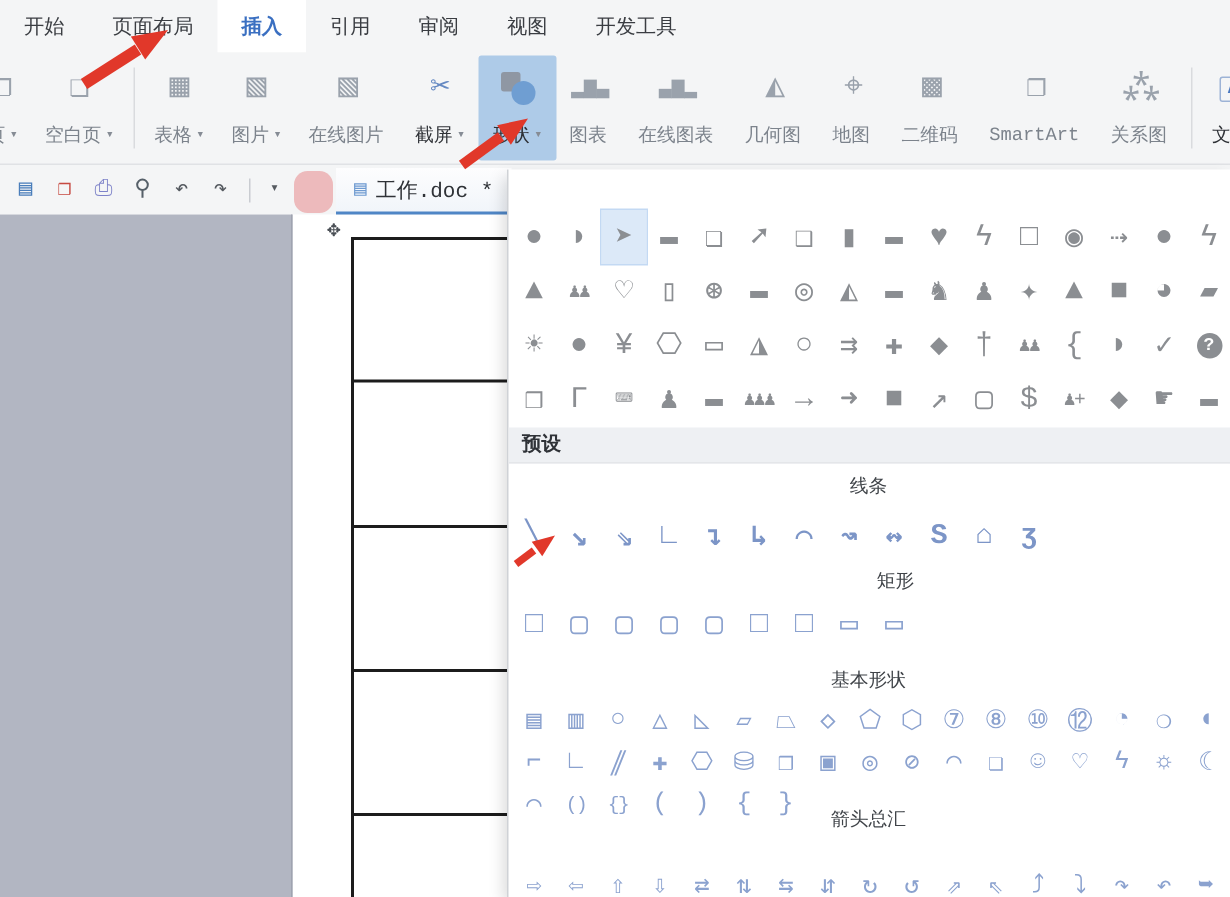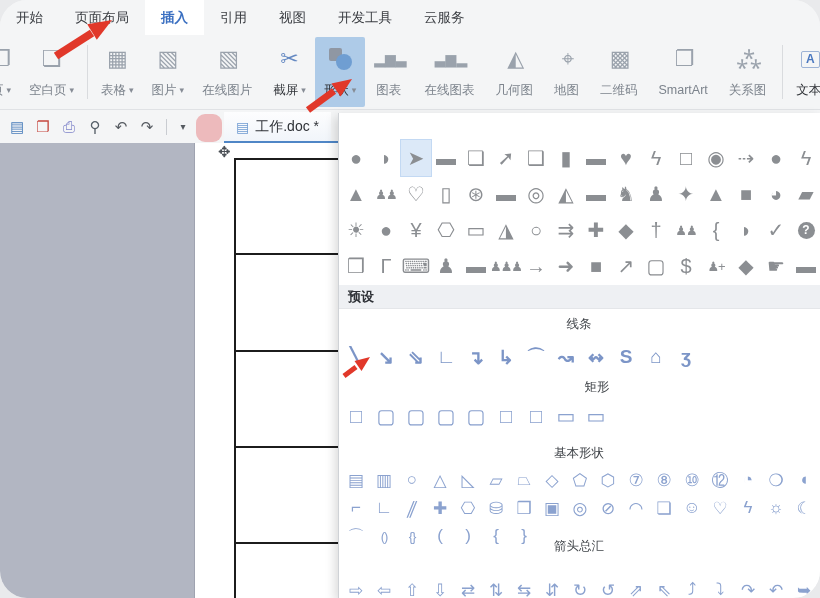--- a/index.html
+++ b/index.html
@@ -1,20 +1,20 @@
 <!DOCTYPE html>
 <html><head>
 <meta charset="utf-8">
 <style>
   * { margin:0; padding:0; box-sizing:border-box; }
   html,body { background:#e9eaec; }
   #app {
     position:relative; width:820px; height:598px; overflow:hidden;
-    font-family:Liberation Sans, sans-serif;
-    background:#f4f5f6; user-select:none;border-radius:27px;
+    font-family:Liberation Mono, monospace;
+    background:#f4f5f6; user-select:none;
   }
   
   #menubar { position:absolute; left:0; top:0; width:820px; height:35px;
     background:#f4f5f6; display:flex; align-items:stretch; }
   .tab { display:flex; align-items:center; padding:0 16px; font-size:13.5px;
     color:#3a3d42; cursor:default; white-space:nowrap; }
   .tab.active { background:#ffffff; color:#3a6fc1; font-weight:bold; }
   
   #ribbon { position:absolute; left:0; top:35px; width:820px; height:75px;
     background:#f4f5f6; border-bottom:1px solid #e0e2e5; display:flex;
@@ -101,27 +101,27 @@
       <div class="tab">
         <span>页面布局</span>
       </div>
       <div class="tab active">
         <span>插入</span>
       </div>
       <div class="tab">
         <span>引用</span>
       </div>
       <div class="tab">
+        <span>审阅</span>
+      </div>
+      <div class="tab">
         <span>视图</span>
       </div>
       <div class="tab">
         <span>开发工具</span>
-      </div>
-      <div class="tab">
-        <span>云服务</span>
       </div>
     </div>
 
   <div id="ribbon">
     <div class="rgroup">
 
     <div class="rbtn cut">
           <span class="ricon">❐</span>
           <span class="rlabel">
             <span>页</span>

